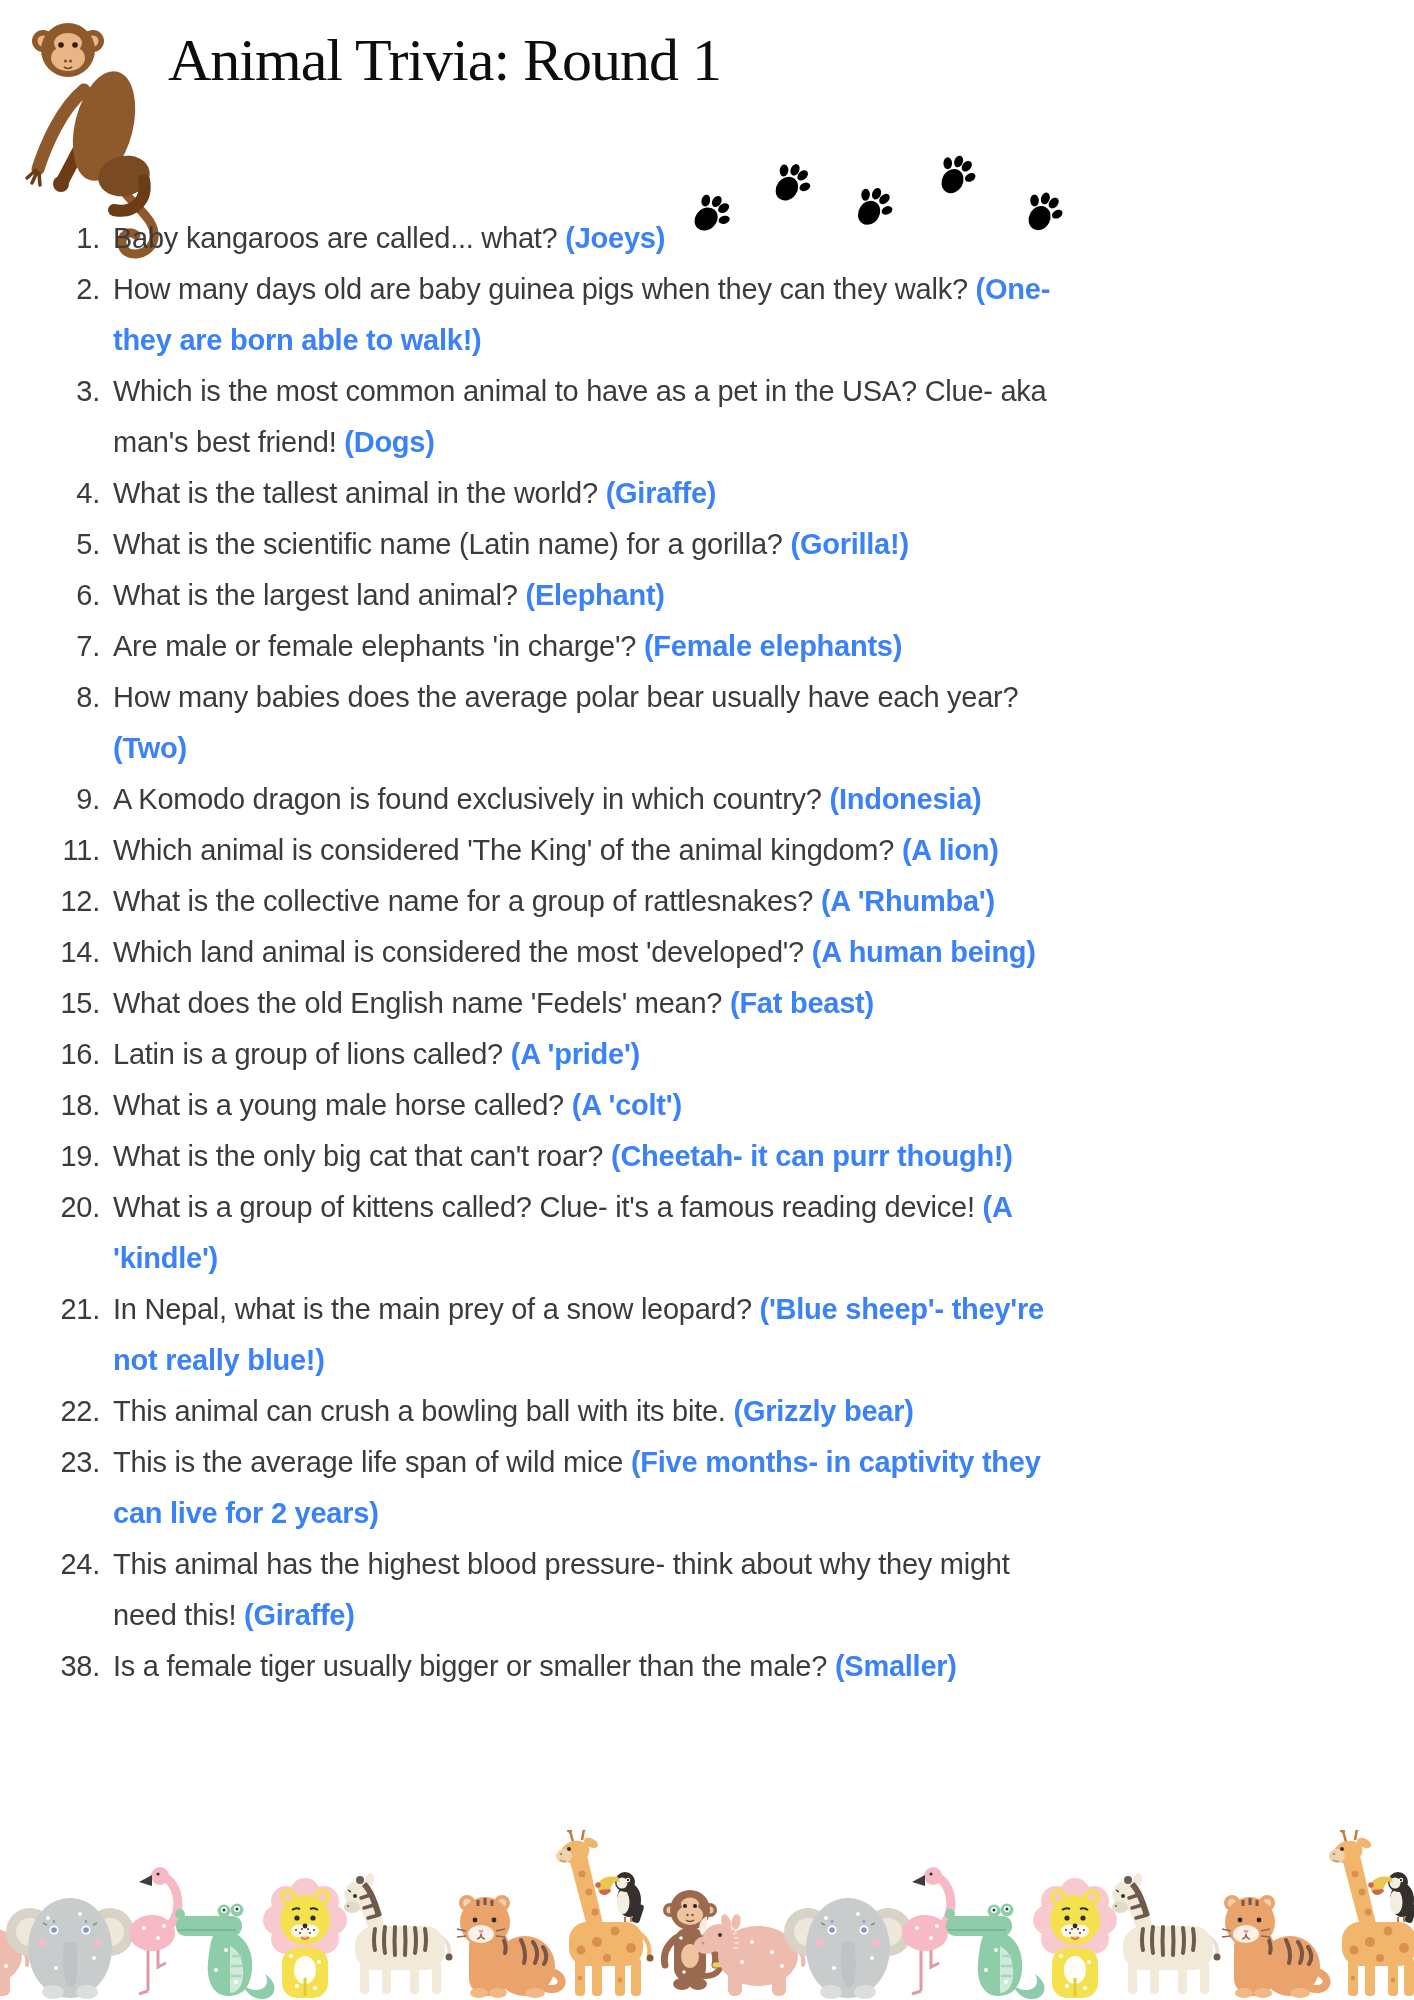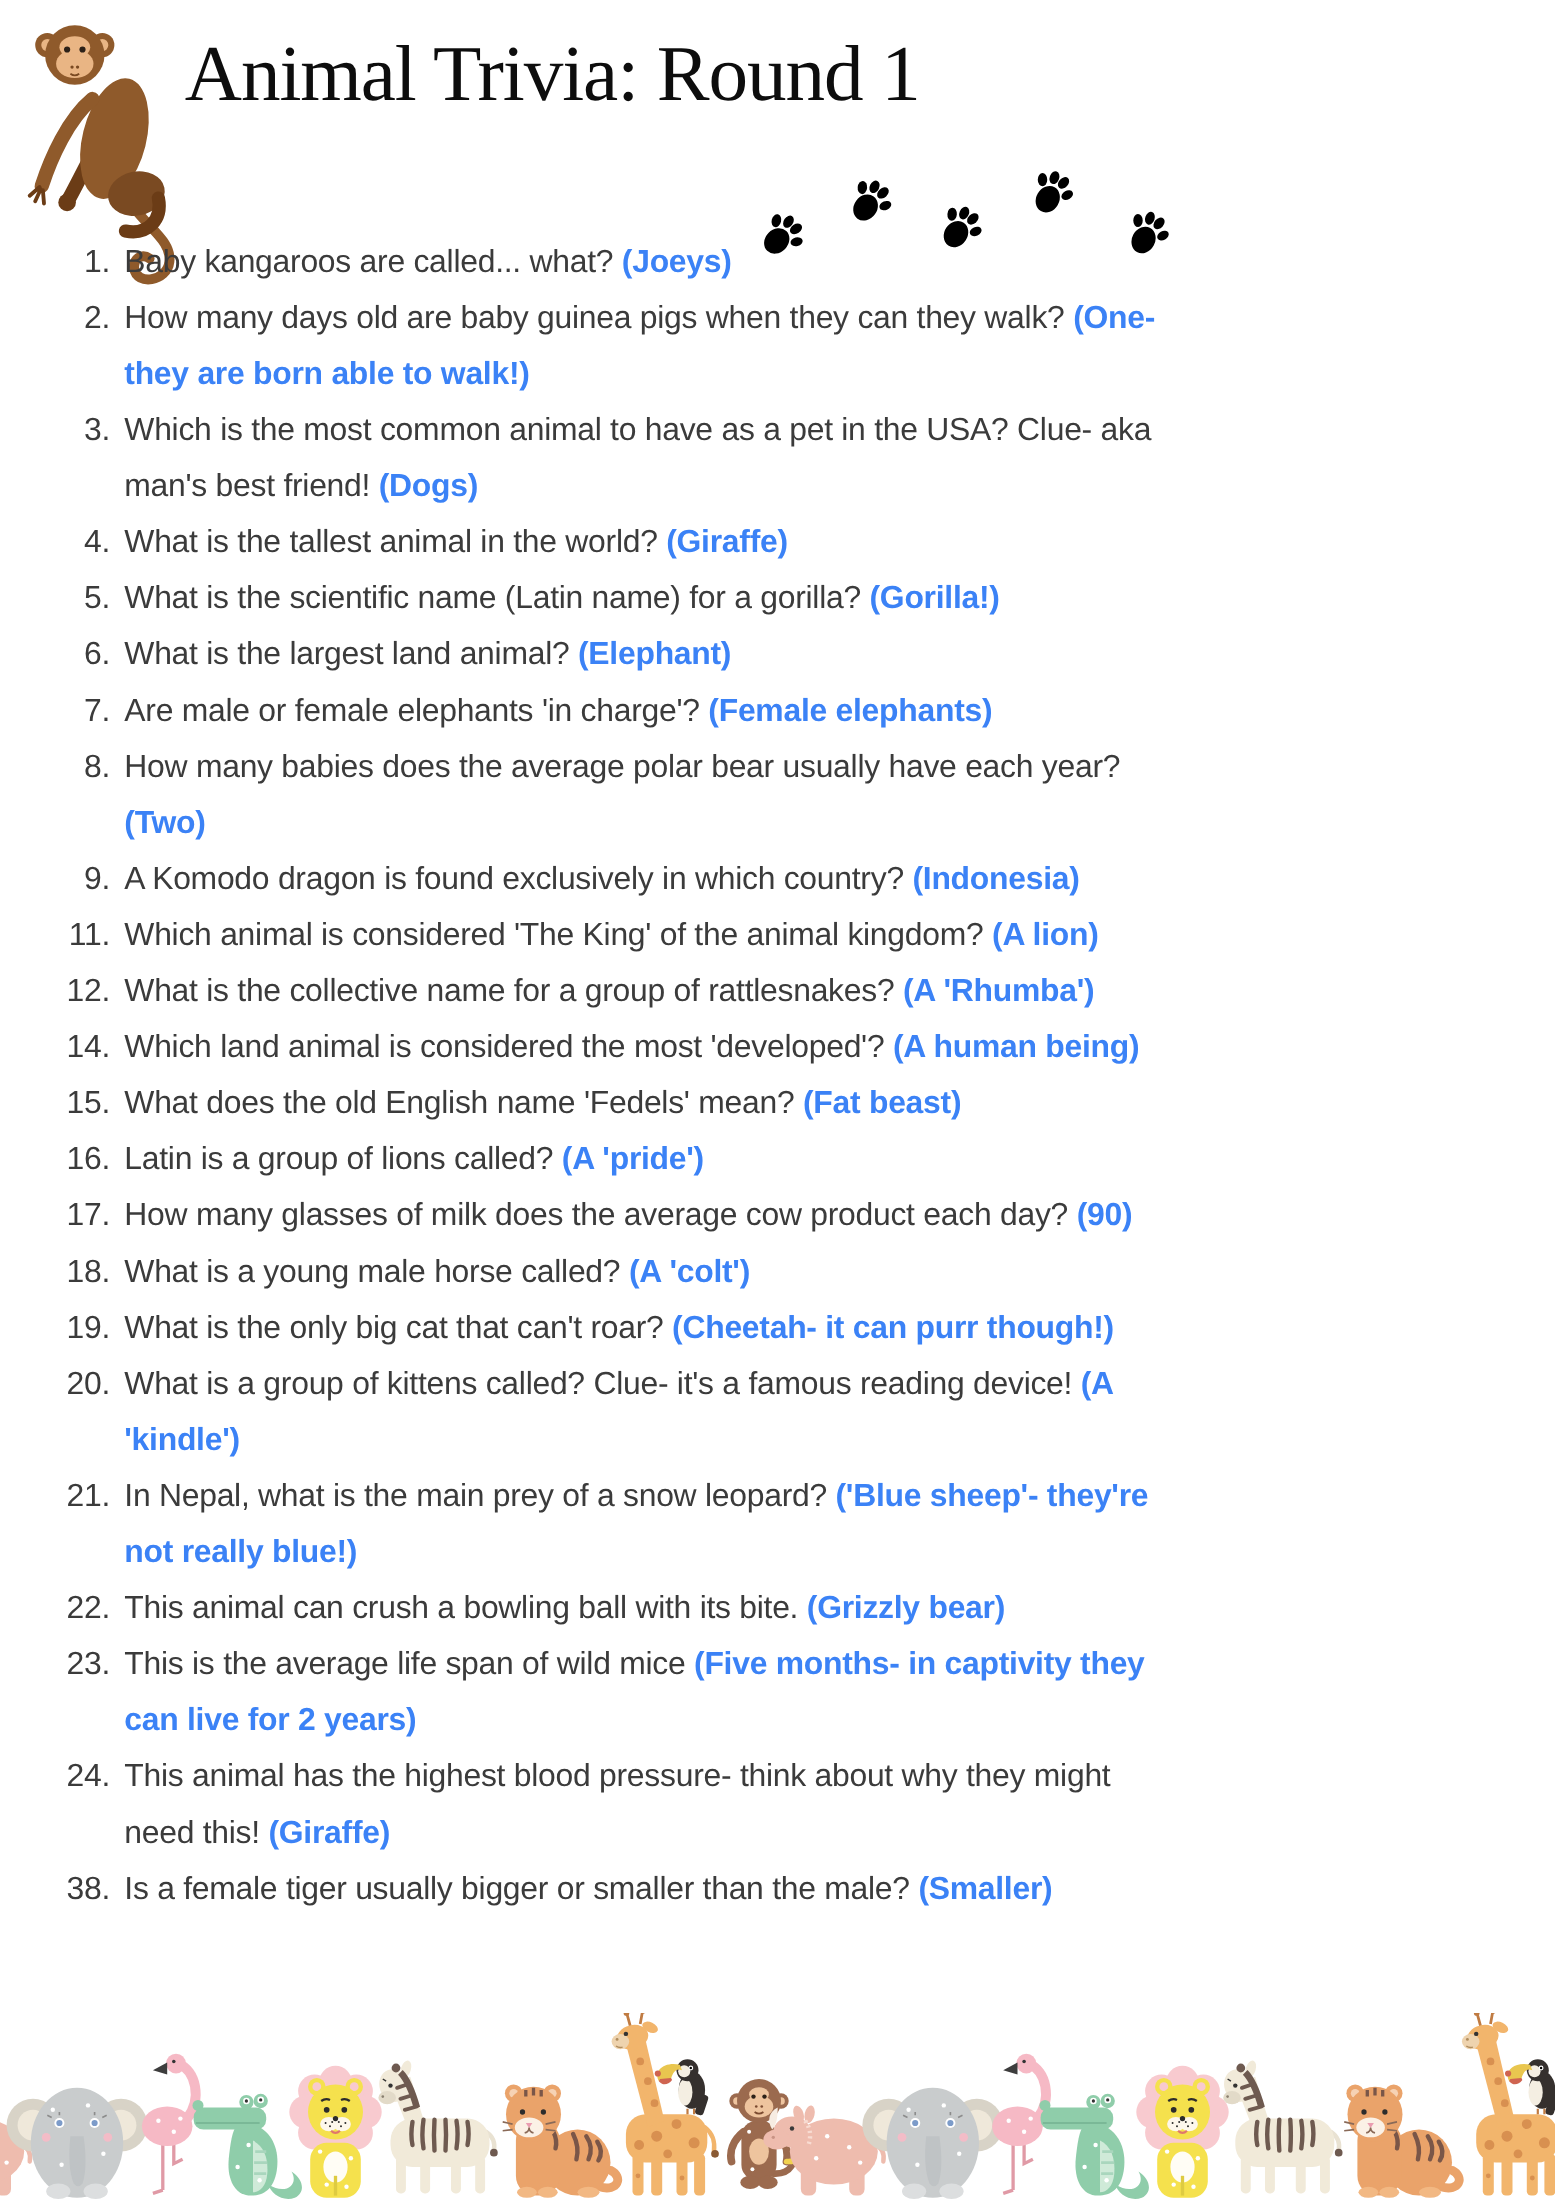--- a/index.html
+++ b/index.html
@@ -4,21 +4,21 @@
 <style>
   html,body{margin:0;padding:0;}
   body{
     width:1414px;height:2000px;background:#ffffff;position:relative;overflow:hidden;
     font-family:"Liberation Sans","DejaVu Sans",sans-serif;
   }
   .page{position:absolute;inset:0;}
   .title{
     position:absolute;left:168px;top:26px;margin:0;
     font-family:"Liberation Serif","DejaVu Serif",serif;
-    font-weight:400;font-size:72px;letter-spacing:-1px;color:#0d0d0d;white-space:nowrap;
+    font-weight:400;font-size:60px;letter-spacing:-1px;color:#0d0d0d;white-space:nowrap;
   }
   .monkey-svg{position:absolute;left:6px;top:8px;}
   .paws-svg{position:absolute;left:660px;top:150px;}
   .qlist{
     position:absolute;left:50px;top:213px;width:1016px;
     list-style:none;margin:0;padding:0;
   }
   .qitem{display:flex;font-size:29px;line-height:51px;letter-spacing:-0.25px;color:#3b3b3b;}
   .qnum{flex:0 0 50px;width:50px;text-align:right;margin-right:13px;}
   .qtext{flex:1;}
@@ -145,24 +145,20 @@
     <li class="qitem">
       <span class="qnum">15.</span>
       <span class="qtext"><span>What does the old English name 'Fedels' mean? </span><span class="answer">(Fat beast)</span></span>
     </li>
 
     <li class="qitem">
       <span class="qnum">16.</span>
       <span class="qtext"><span>Latin is a group of lions called? </span><span class="answer">(A 'pride')</span></span>
     </li>
 
-    <li class="qitem">
-      <span class="qnum">17.</span>
-      <span class="qtext"><span>How many glasses of milk does the average cow product each day? </span><span class="answer">(90)</span></span>
-    </li>
 
     <li class="qitem">
       <span class="qnum">18.</span>
       <span class="qtext"><span>What is a young male horse called? </span><span class="answer">(A 'colt')</span></span>
     </li>
 
     <li class="qitem">
       <span class="qnum">19.</span>
       <span class="qtext"><span>What is the only big cat that can't roar? </span><span class="answer">(Cheetah- it can purr though!)</span></span>
     </li>

